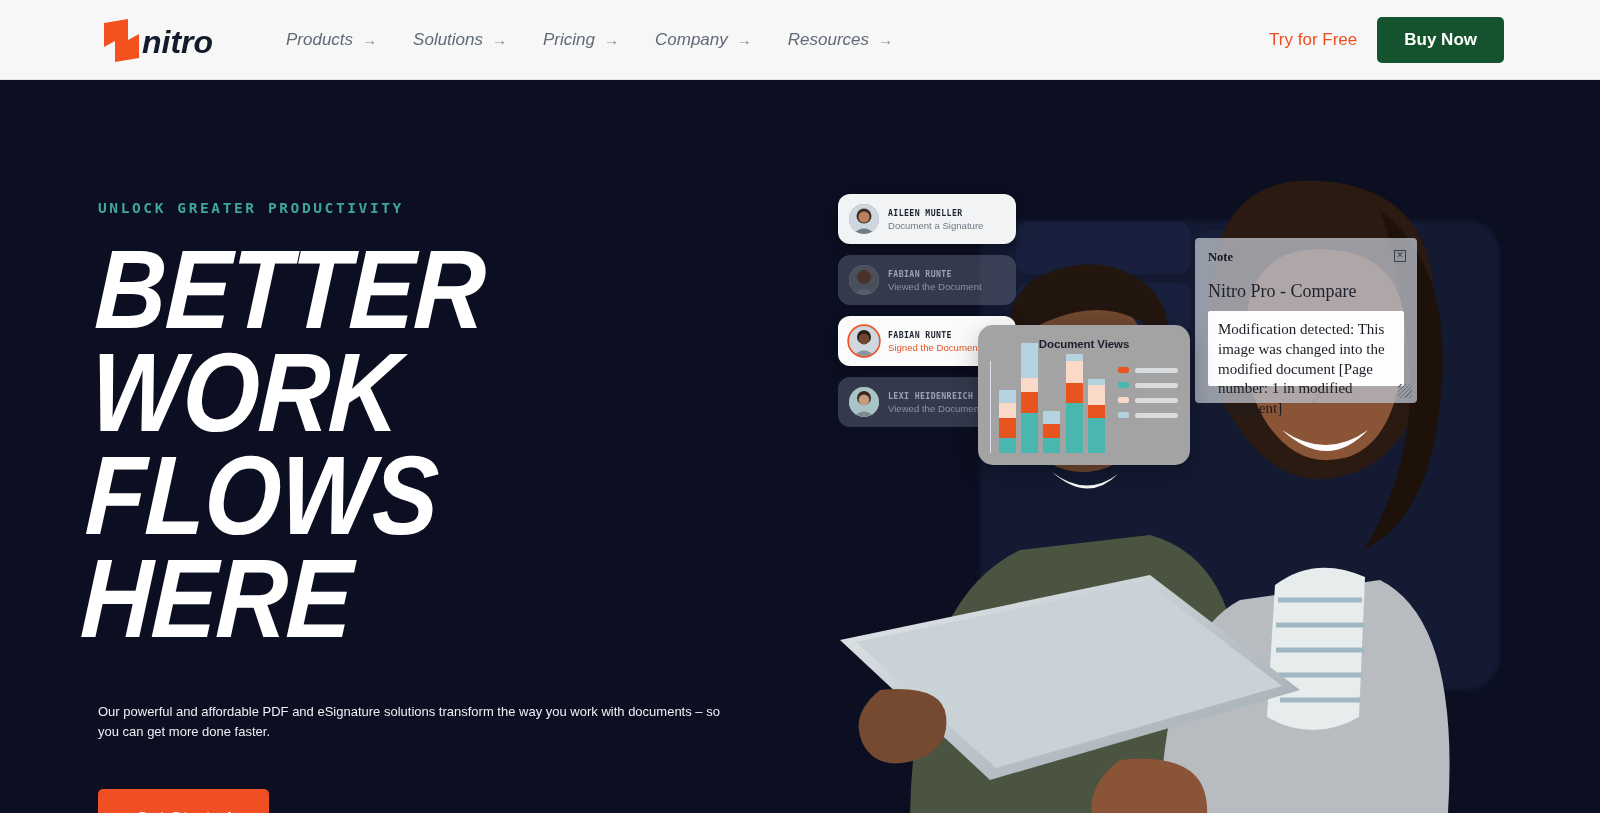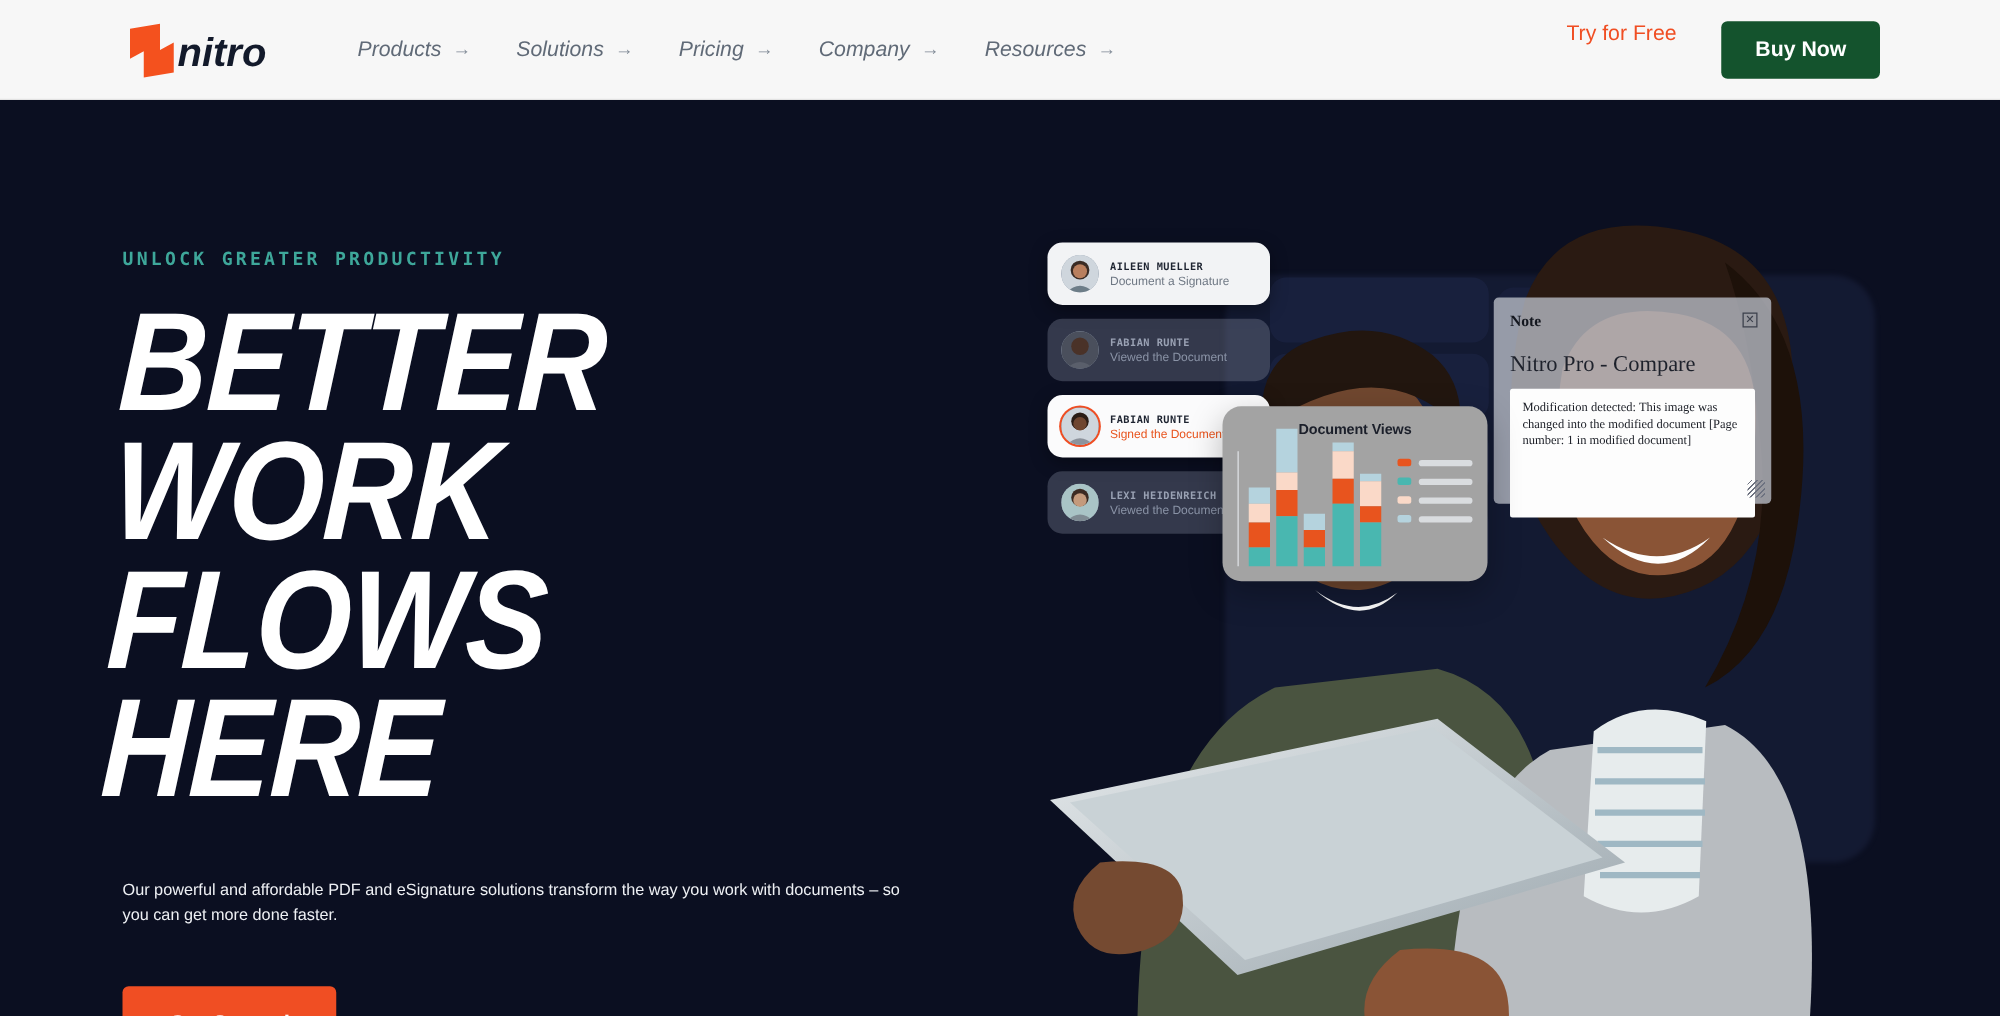--- a/index.html
+++ b/index.html
@@ -29,21 +29,22 @@
     font-size: 17px;
     color: #606a77;
     cursor: pointer;
     white-space: nowrap;
   }
   .nav-arrow { font-size: 15px; color: #808a96; line-height: 1; }
 
   .header-right {
     margin-left: auto;
     display: flex;
-    gap: 36px;
+    align-items: center;
+    gap: 20px;
   }
   .try-free {
     font-size: 17px;
     color: #f04e23;
     cursor: pointer;
     white-space: nowrap;
   }
   .buy-now {
     background: #14532d;
     color: #ffffff;
@@ -198,23 +199,23 @@
     width: 12px; height: 12px;
     border: 1.3px solid #3b3f4b;
     font-size: 9px; line-height: 9px;
     text-align: center; color: #3b3f4b;
     cursor: pointer;
   }
   .note-body {
     margin-top: 9px;
     background: #fdfdfd;
     border-radius: 2px;
-    height: 103px;
+    height: 75px;
     padding: 9px 10px;
-    font-size: 10px;
+    font-size: 15px;
     line-height: 1.32;
     color: #1a1d25;
   }
   .note-grip {
     position: absolute; right: 5px; bottom: 5px;
     width: 14px; height: 14px;
     background: repeating-linear-gradient(135deg, transparent 0 2px, #6d7280 2px 3px);
   }
 
   

